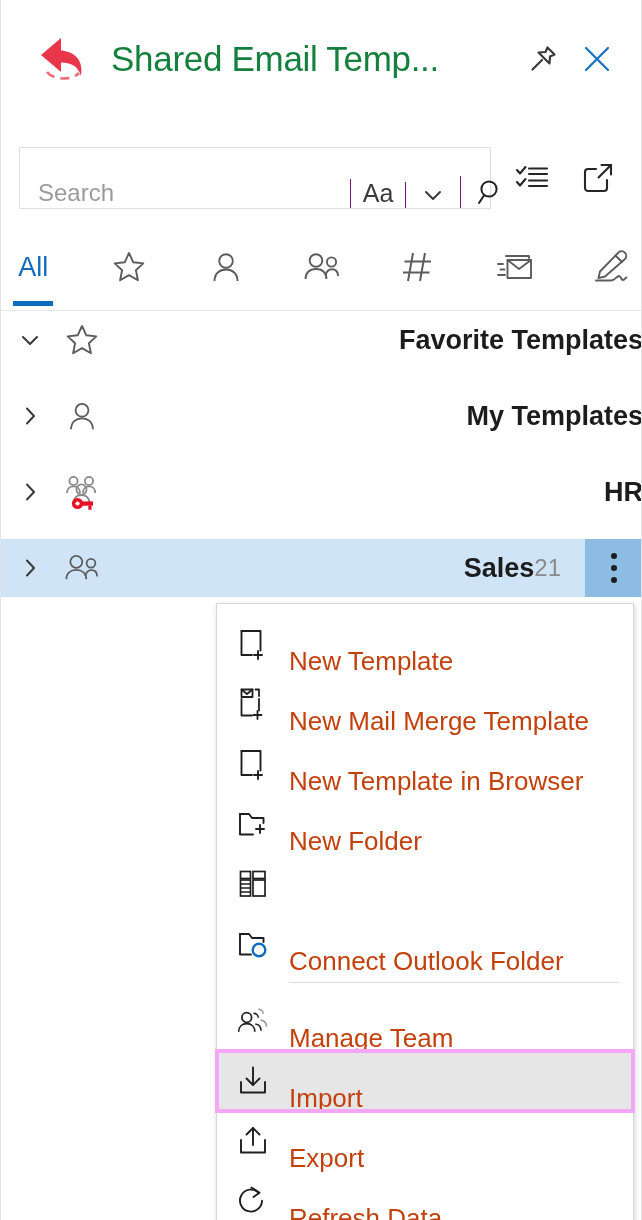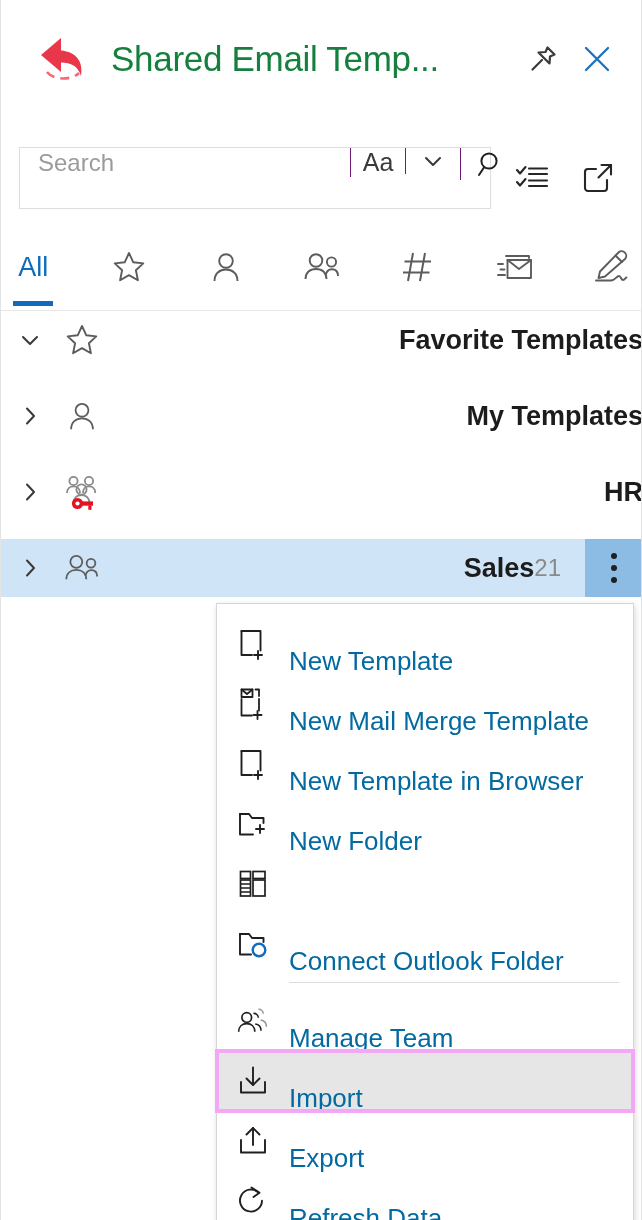--- a/index.html
+++ b/index.html
@@ -67,21 +67,21 @@
     display: flex;
     align-items: center;
   }
   .search-box {
     margin-left: 18px;
     width: 472px; height: 62px;
     box-sizing: border-box;
     border: 1px solid #dedede;
     background: #ffffff;
     display: flex;
-    align-items: flex-start;
+    align-items: flex-end;
     flex: 0 0 auto;
   }
   .search-input {
     flex: 1 1 auto;
     border: none;
     outline: none;
     background: transparent;
     font-family: "Liberation Sans", sans-serif;
     font-size: 24px;
     font-weight: 300;
@@ -222,21 +222,21 @@
   }
   .ctx-item .ci-icon {
     width: 72px;
     min-width: 72px;
     height: 60px;
     display: flex; align-items: center; justify-content: center;
   }
   .ctx-item .ci-label {
     font-size: 26px;
     font-weight: 400;
-    color: #0369a1;
+    color: #c2410c;
     white-space: nowrap;
     margin-top: 35px;
   }
   .ctx-item.highlight {
     background: #e6e6e6;
     outline: 4px solid #f4a7f4;
     outline-offset: -2px;
     z-index: 2;
   }
   .ctx-sep {

